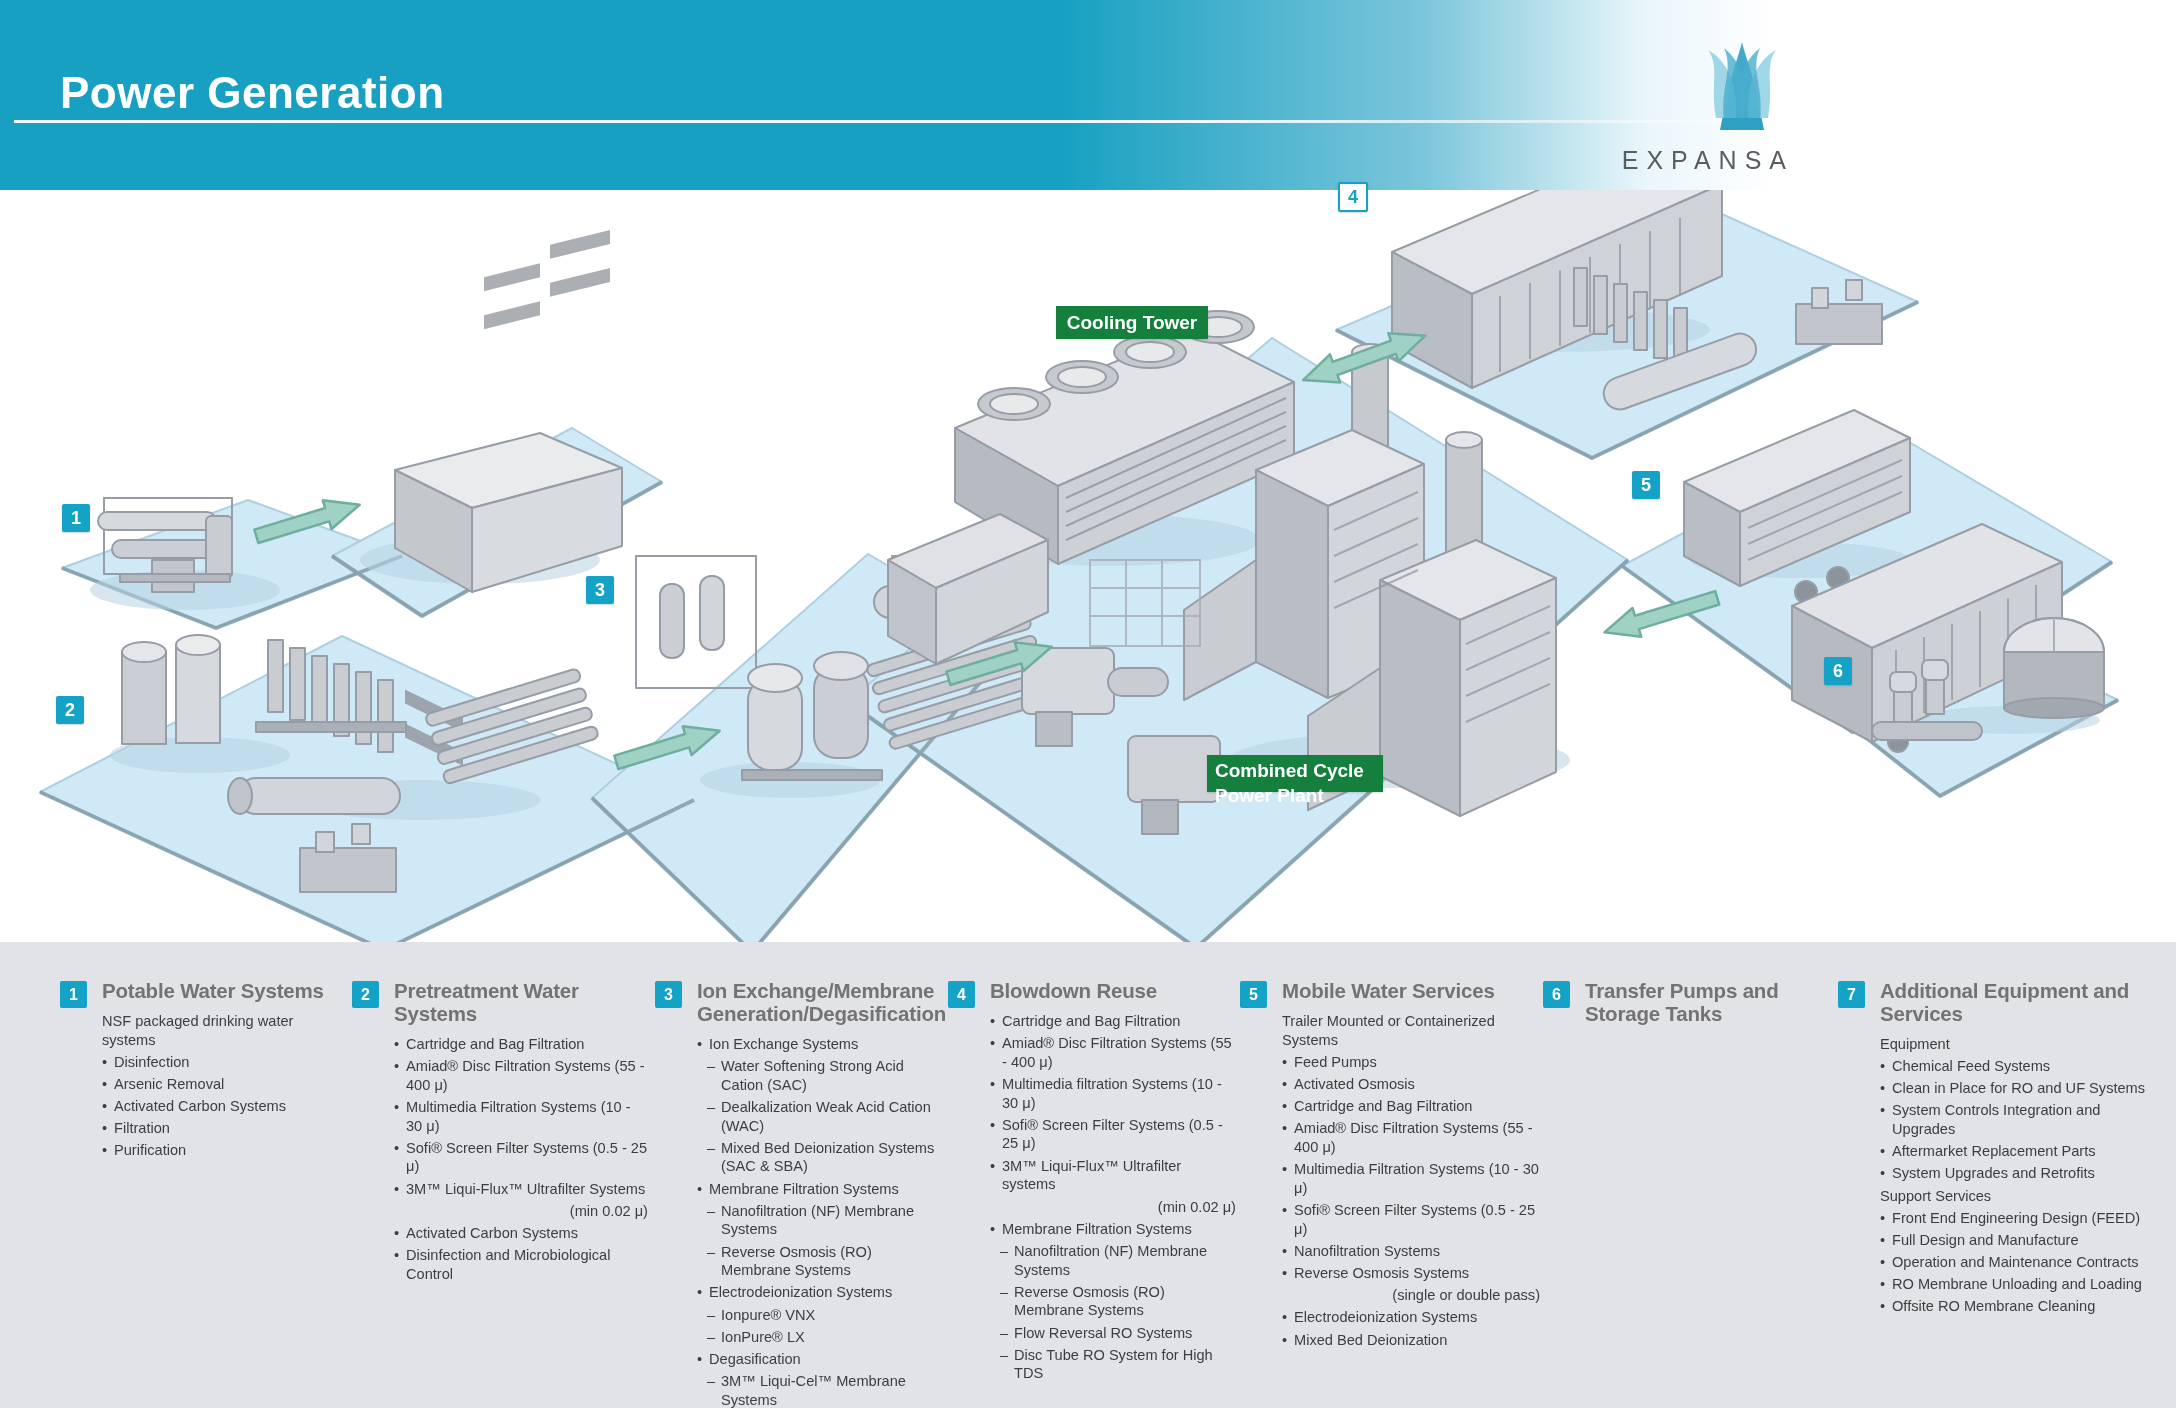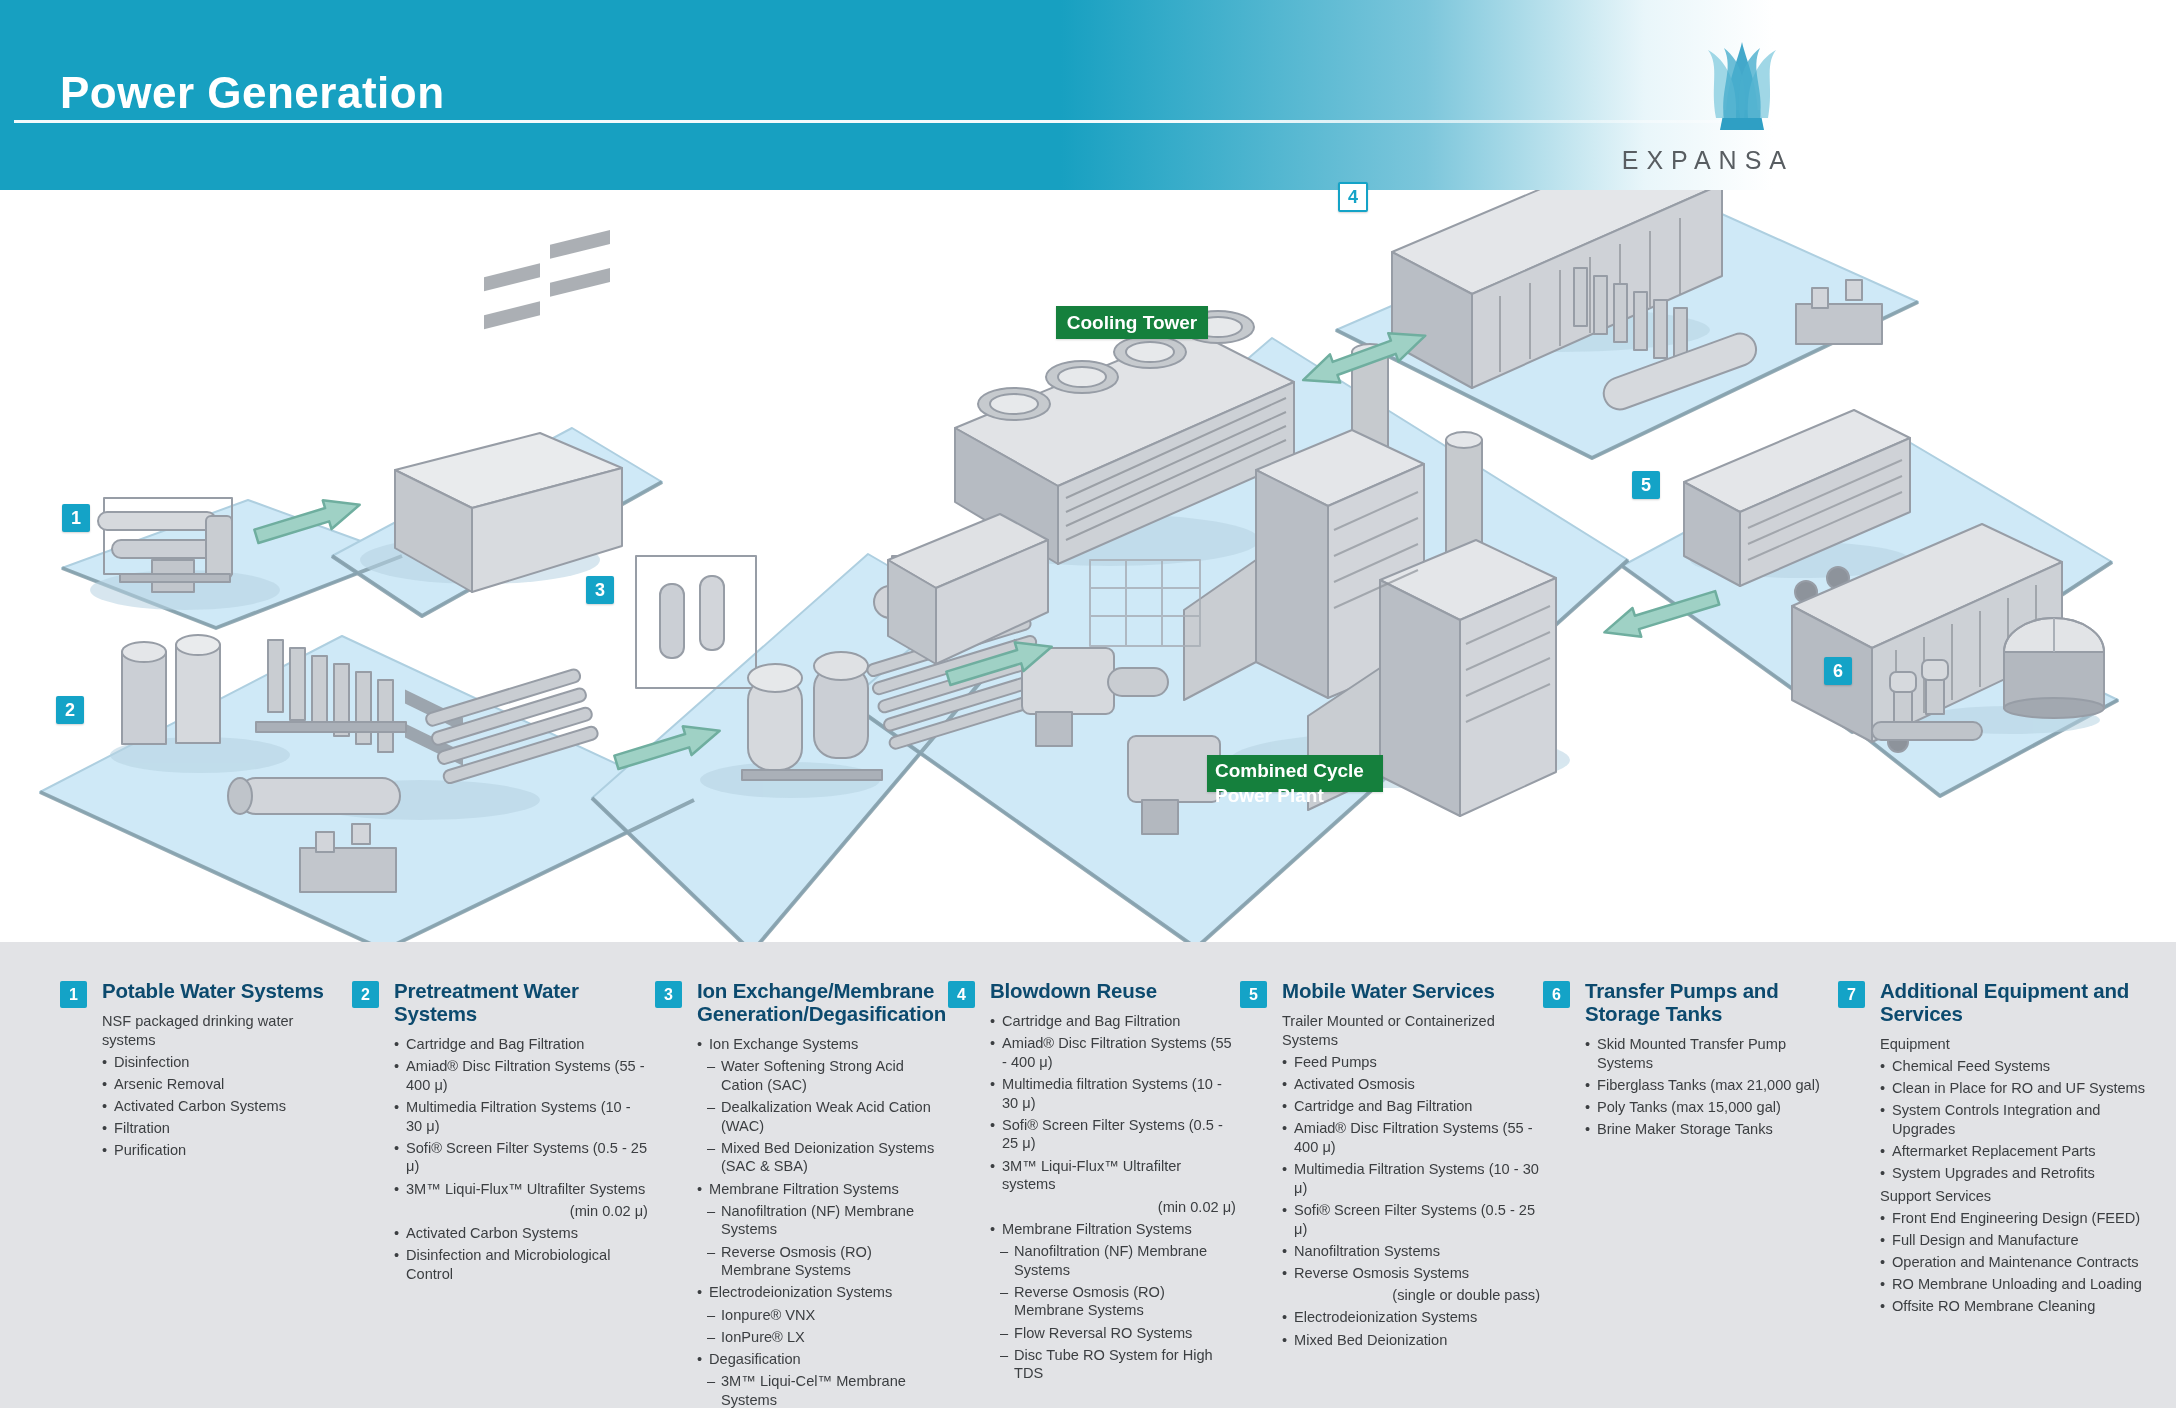--- a/index.html
+++ b/index.html
@@ -32,21 +32,21 @@
   .flag-plant{left:1207px;top:755px;width:176px;height:37px;font-size:19px;line-height:1.3;padding:4px 0 0 8px;box-sizing:border-box;}
 
   
   .legend{position:absolute;left:0;top:942px;width:2176px;height:466px;background:#e2e3e6;}
   .legend-sec{position:absolute;top:38px;padding-left:42px;box-sizing:border-box;}
   .sec1{left:60px;width:282px;} .sec2{left:352px;width:296px;} .sec3{left:655px;width:288px;}
   .sec4{left:948px;width:288px;} .sec5{left:1240px;width:300px;} .sec6{left:1543px;width:292px;}
   .sec7{left:1838px;width:322px;}
   .num-badge{position:absolute;left:0;top:1px;width:27px;height:27px;background:#14a3c7;color:#fff;
              font-size:16px;font-weight:bold;text-align:center;line-height:27px;border-radius:2px;}
-  .sec-title{margin:0;font-size:20.5px;font-weight:bold;color:#0c4a6e;line-height:1.12;letter-spacing:-.2px;}
+  .sec-title{margin:0;font-size:20.5px;font-weight:bold;color:#737373;line-height:1.12;letter-spacing:-.2px;}
   .sec-items{margin:9px 0 0 0;padding:0;list-style:none;font-size:14.6px;color:#3b3e41;line-height:1.28;}
   .sec-items li{position:relative;margin:0 0 3.5px 0;}
   .li-b{padding-left:12px;} .li-b::before{content:"•";position:absolute;left:0;top:0;}
   .li-d{padding-left:24px;} .li-d::before{content:"–";position:absolute;left:10px;top:0;}
   .li-c{padding-left:14px;text-align:right;}
   .li-p{padding-left:0;}
 </style>
 </head>
 <body>
 
@@ -422,26 +422,20 @@
           <li class="li-b">Nanofiltration Systems</li>
           <li class="li-b">Reverse Osmosis Systems</li>
           <li class="li-c">(single or double pass)</li>
           <li class="li-b">Electrodeionization Systems</li>
           <li class="li-b">Mixed Bed Deionization</li>
         </ul>
       </div>
       <div class="legend-sec sec6">
         <div class="num-badge">6</div>
         <h3 class="sec-title">Transfer Pumps and Storage Tanks</h3>
-        <ul class="sec-items">
-          <li class="li-b">Skid Mounted Transfer Pump Systems</li>
-          <li class="li-b">Fiberglass Tanks (max 21,000 gal)</li>
-          <li class="li-b">Poly Tanks (max 15,000 gal)</li>
-          <li class="li-b">Brine Maker Storage Tanks</li>
-        </ul>
       </div>
       <div class="legend-sec sec7">
         <div class="num-badge">7</div>
         <h3 class="sec-title">Additional Equipment and Services</h3>
         <ul class="sec-items">
           <li class="li-p">Equipment</li>
           <li class="li-b">Chemical Feed Systems</li>
           <li class="li-b">Clean in Place for RO and UF Systems</li>
           <li class="li-b">System Controls Integration and Upgrades</li>
           <li class="li-b">Aftermarket Replacement Parts</li>

